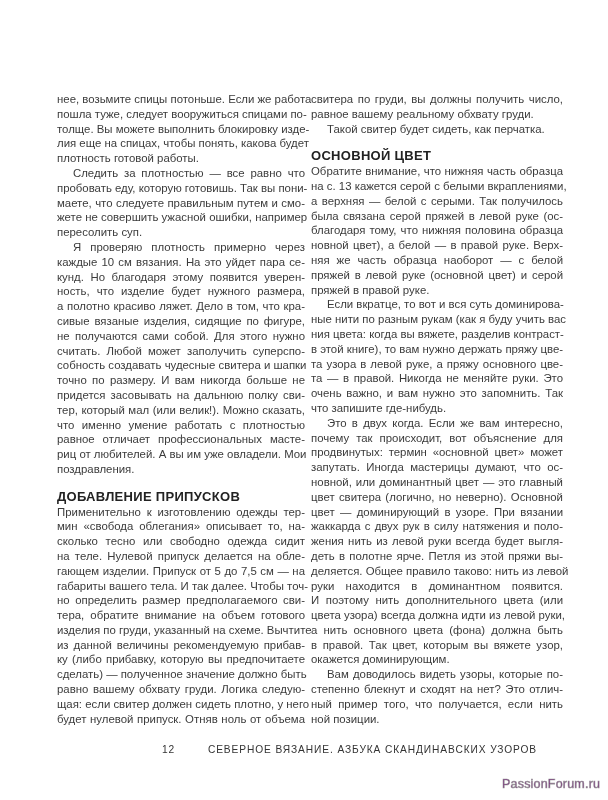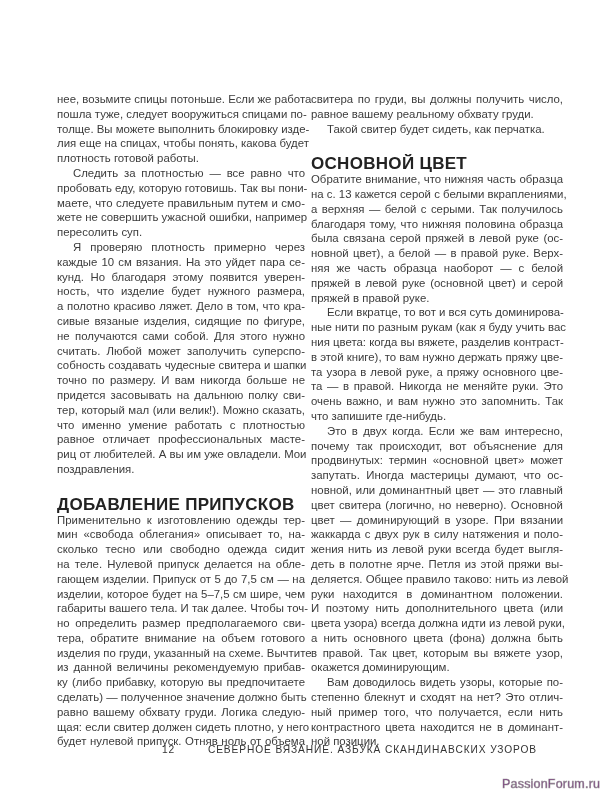--- a/index.html
+++ b/index.html
@@ -9,22 +9,22 @@
     position: absolute; top: 92px; width: 248px;
     font-family: "Liberation Sans", sans-serif;
     font-size: 11.4px; line-height: 14.8px; color: #3b3b3b;
   }
   .col-left { left: 57px; }
   .col-right { left: 311px; width: 252px; }
   .line { display: block; white-space: nowrap; text-align: justify; text-align-last: justify; height: 14.8px; overflow: visible; }
   .line.last { text-align-last: left; }
   .line.indent { padding-left: 16px; }
   .heading {
-    display: block; margin-top: 21px; height: 14.8px;
-    font-weight: bold; font-size: 17px; letter-spacing: 0.3px; color: #222222;
+    display: block; margin-top: 13px; height: 14.8px;
+    font-weight: bold; font-size: 13px; letter-spacing: 0.3px; color: #222222;
   }
   .footer {
     position: absolute; top: 744px; left: 162px;
     font-family: "Liberation Sans", sans-serif;
     font-size: 10.2px; letter-spacing: 0.9px; color: #333333; white-space: nowrap;
   }
   .footer .pnum { margin-right: 29px; }
   .watermark {
     position: absolute; left: 502px; top: 777px;
     font-family: "Liberation Sans", sans-serif; font-size: 12.5px;
@@ -64,21 +64,20 @@
     <span class="line">риц от любителей. А вы им уже овладели. Мои</span>
     <span class="line last">поздравления.</span>
 
     <span class="heading">ДОБАВЛЕНИЕ ПРИПУСКОВ</span>
 
     <span class="line">Применительно к изготовлению одежды тер-</span>
     <span class="line">мин «свобода облегания» описывает то, на-</span>
     <span class="line">сколько тесно или свободно одежда сидит</span>
     <span class="line">на теле. Нулевой припуск делается на обле-</span>
     <span class="line">гающем изделии. Припуск от 5 до 7,5 см — на</span>
-    <span class="line">изделии, которое будет на 5–7,5 см шире, чем</span>
     <span class="line">габариты вашего тела. И так далее. Чтобы точ-</span>
     <span class="line">но определить размер предполагаемого сви-</span>
     <span class="line">тера, обратите внимание на объем готового</span>
     <span class="line">изделия по груди, указанный на схеме. Вычтите</span>
     <span class="line">из данной величины рекомендуемую прибав-</span>
     <span class="line">ку (либо прибавку, которую вы предпочитаете</span>
     <span class="line">сделать) — полученное значение должно быть</span>
     <span class="line">равно вашему обхвату груди. Логика следую-</span>
     <span class="line">щая: если свитер должен сидеть плотно, у него</span>
     <span class="line">будет нулевой припуск. Отняв ноль от объема</span>
@@ -87,22 +86,22 @@
   <div class="col col-right">
     <span class="line">свитера по груди, вы должны получить число,</span>
     <span class="line last">равное вашему реальному обхвату груди.</span>
     <span class="line indent last">Такой свитер будет сидеть, как перчатка.</span>
 
     <span class="heading">ОСНОВНОЙ ЦВЕТ</span>
 
     <span class="line">Обратите внимание, что нижняя часть образца</span>
     <span class="line">на с. 13 кажется серой с белыми вкраплениями,</span>
     <span class="line">а верхняя — белой с серыми. Так получилось</span>
+    <span class="line">была связана серой пряжей в левой руке (ос-</span>
     <span class="line">благодаря тому, что нижняя половина образца</span>
-    <span class="line">была связана серой пряжей в левой руке (ос-</span>
     <span class="line">новной цвет), а белой — в правой руке. Верх-</span>
     <span class="line">няя же часть образца наоборот — с белой</span>
     <span class="line">пряжей в левой руке (основной цвет) и серой</span>
     <span class="line last">пряжей в правой руке.</span>
     <span class="line indent">Если вкратце, то вот и вся суть доминирова-</span>
     <span class="line">ные нити по разным рукам (как я буду учить вас</span>
     <span class="line">ния цвета: когда вы вяжете, разделив контраст-</span>
     <span class="line">в этой книге), то вам нужно держать пряжу цве-</span>
     <span class="line">та узора в левой руке, а пряжу основного цве-</span>
     <span class="line">та — в правой. Никогда не меняйте руки. Это</span>
@@ -112,30 +111,29 @@
     <span class="line">почему так происходит, вот объяснение для</span>
     <span class="line">продвинутых: термин «основной цвет» может</span>
     <span class="line">запутать. Иногда мастерицы думают, что ос-</span>
     <span class="line">новной, или доминантный цвет — это главный</span>
     <span class="line">цвет свитера (логично, но неверно). Основной</span>
     <span class="line">цвет — доминирующий в узоре. При вязании</span>
     <span class="line">жаккарда с двух рук в силу натяжения и поло-</span>
     <span class="line">жения нить из левой руки всегда будет выгля-</span>
     <span class="line">деть в полотне ярче. Петля из этой пряжи вы-</span>
     <span class="line">деляется. Общее правило таково: нить из левой</span>
-    <span class="line">руки находится в доминантном положении.</span>
+    <span class="line">руки находится в доминантном появится.</span>
     <span class="line">И поэтому нить дополнительного цвета (или</span>
     <span class="line">цвета узора) всегда должна идти из левой руки,</span>
     <span class="line">а нить основного цвета (фона) должна быть</span>
     <span class="line">в правой. Так цвет, которым вы вяжете узор,</span>
     <span class="line last">окажется доминирующим.</span>
     <span class="line indent">Вам доводилось видеть узоры, которые по-</span>
     <span class="line">степенно блекнут и сходят на нет? Это отлич-</span>
     <span class="line">ный пример того, что получается, если нить</span>
-    <span class="line">контрастного цвета находится не в доминант-</span>
     <span class="line last">ной позиции.</span>
   </div>
 
   <div class="footer">
     <span class="pnum">12</span>
     <span>СЕВЕРНОЕ ВЯЗАНИЕ. АЗБУКА СКАНДИНАВСКИХ УЗОРОВ</span>
   </div>
 
   <div class="watermark">PassionForum.ru</div>
 </div>

